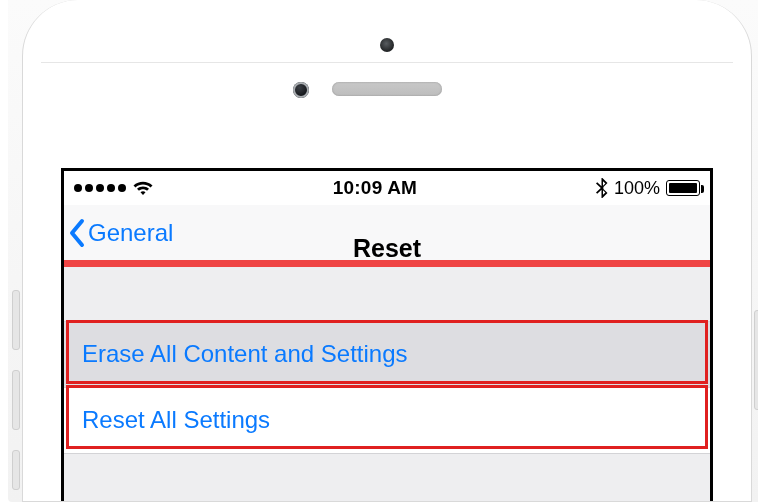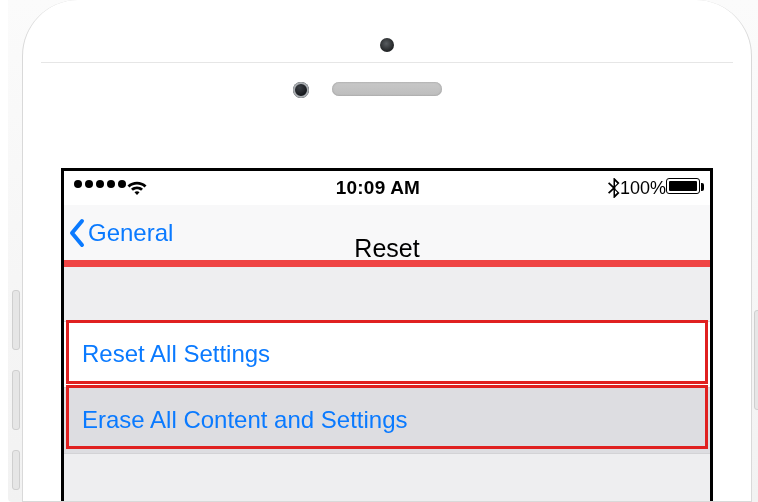--- a/index.html
+++ b/index.html
@@ -82,21 +82,21 @@
   .status-bar {
     height: 34px;
     display: flex;
     align-items: center;
     justify-content: space-between;
     padding: 0 10px;
     font-size: 18px;
     font-weight: 500;
     color: #000;
   }
-  .status-left, .status-right { display: flex; align-items: flex-start; }
+  .status-left, .status-right { display: flex; align-items: center; gap: 6px; }
   .dots { display: flex; gap: 3px; }
   .dots span { width: 8px; height: 8px; border-radius: 50%; background: #000; }
   .wifi svg { display: block; }
   .clock { font-weight: 600; letter-spacing: .2px; font-size: 19px; }
   .bt svg { display: block; }
   .pct { font-size: 18px; }
   .battery {
     width: 34px; height: 16px;
     border: 1.5px solid #000; border-radius: 3px;
     position: relative; display: inline-block;
@@ -118,21 +118,21 @@
   }
   .nav-back {
     position: absolute; left: 4px; top: 0; bottom: 0;
     display: flex; align-items: center;
     color: #0a7aff;
     font-size: 24px;
     font-weight: 400;
     cursor: pointer;
   }
   .nav-back svg { margin-right: 2px; }
-  .nav-title { font-size: 25px; font-weight: 400; color: #000; margin-top: 32px; }
+  .nav-title { font-size: 25px; font-weight: 700; color: #000; margin-top: 32px; }
 
   .content {
     background: #eeeef0;
     min-height: 100%;
   }
   .spacer { height: 54px; }
 
   .cell {
     background: #fff;
     border-top: 1px solid #d3d3d6;
@@ -205,25 +205,25 @@
             <polyline points="14,3 4,15 14,27" fill="none" stroke="#0a7aff" stroke-width="4" stroke-linecap="round" stroke-linejoin="round"></polyline>
           </svg>
           <span>General</span>
         </div>
         <div class="nav-title">Reset</div>
       </div>
 
       <div class="content">
         <div class="spacer"></div>
 
+        <div class="cell pressed">
+          <span>Erase All Content and Settings</span>
+        </div>
         <div class="cell">
           <span>Reset All Settings</span>
-        </div>
-        <div class="cell pressed">
-          <span>Erase All Content and Settings</span>
         </div>
       </div>
 
       <div class="hl" style="left:2px; right:2px; top:149px; height:64px;"></div>
       <div class="hl" style="left:2px; right:2px; top:214px; height:64px;"></div>
 
     </div>
   </div>
 </div>
 

